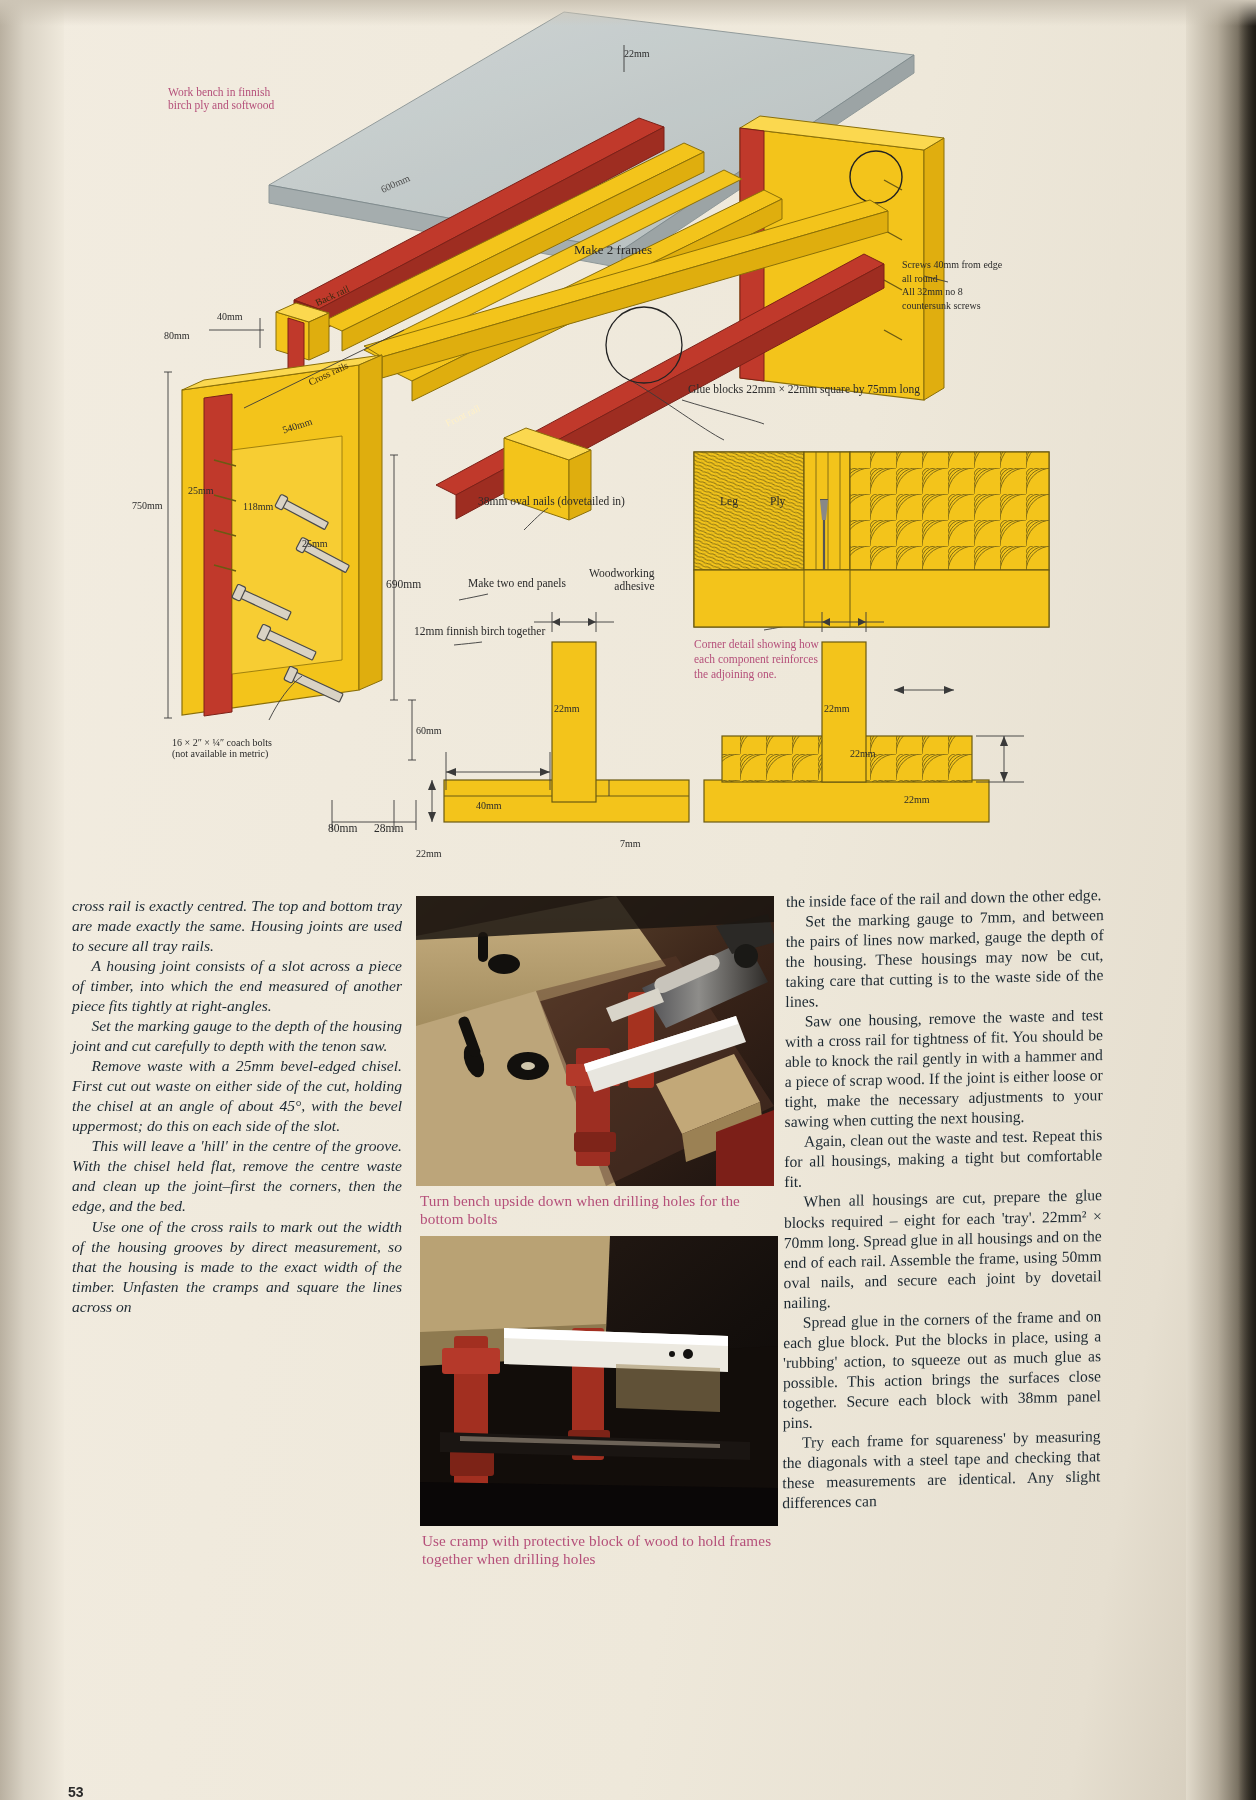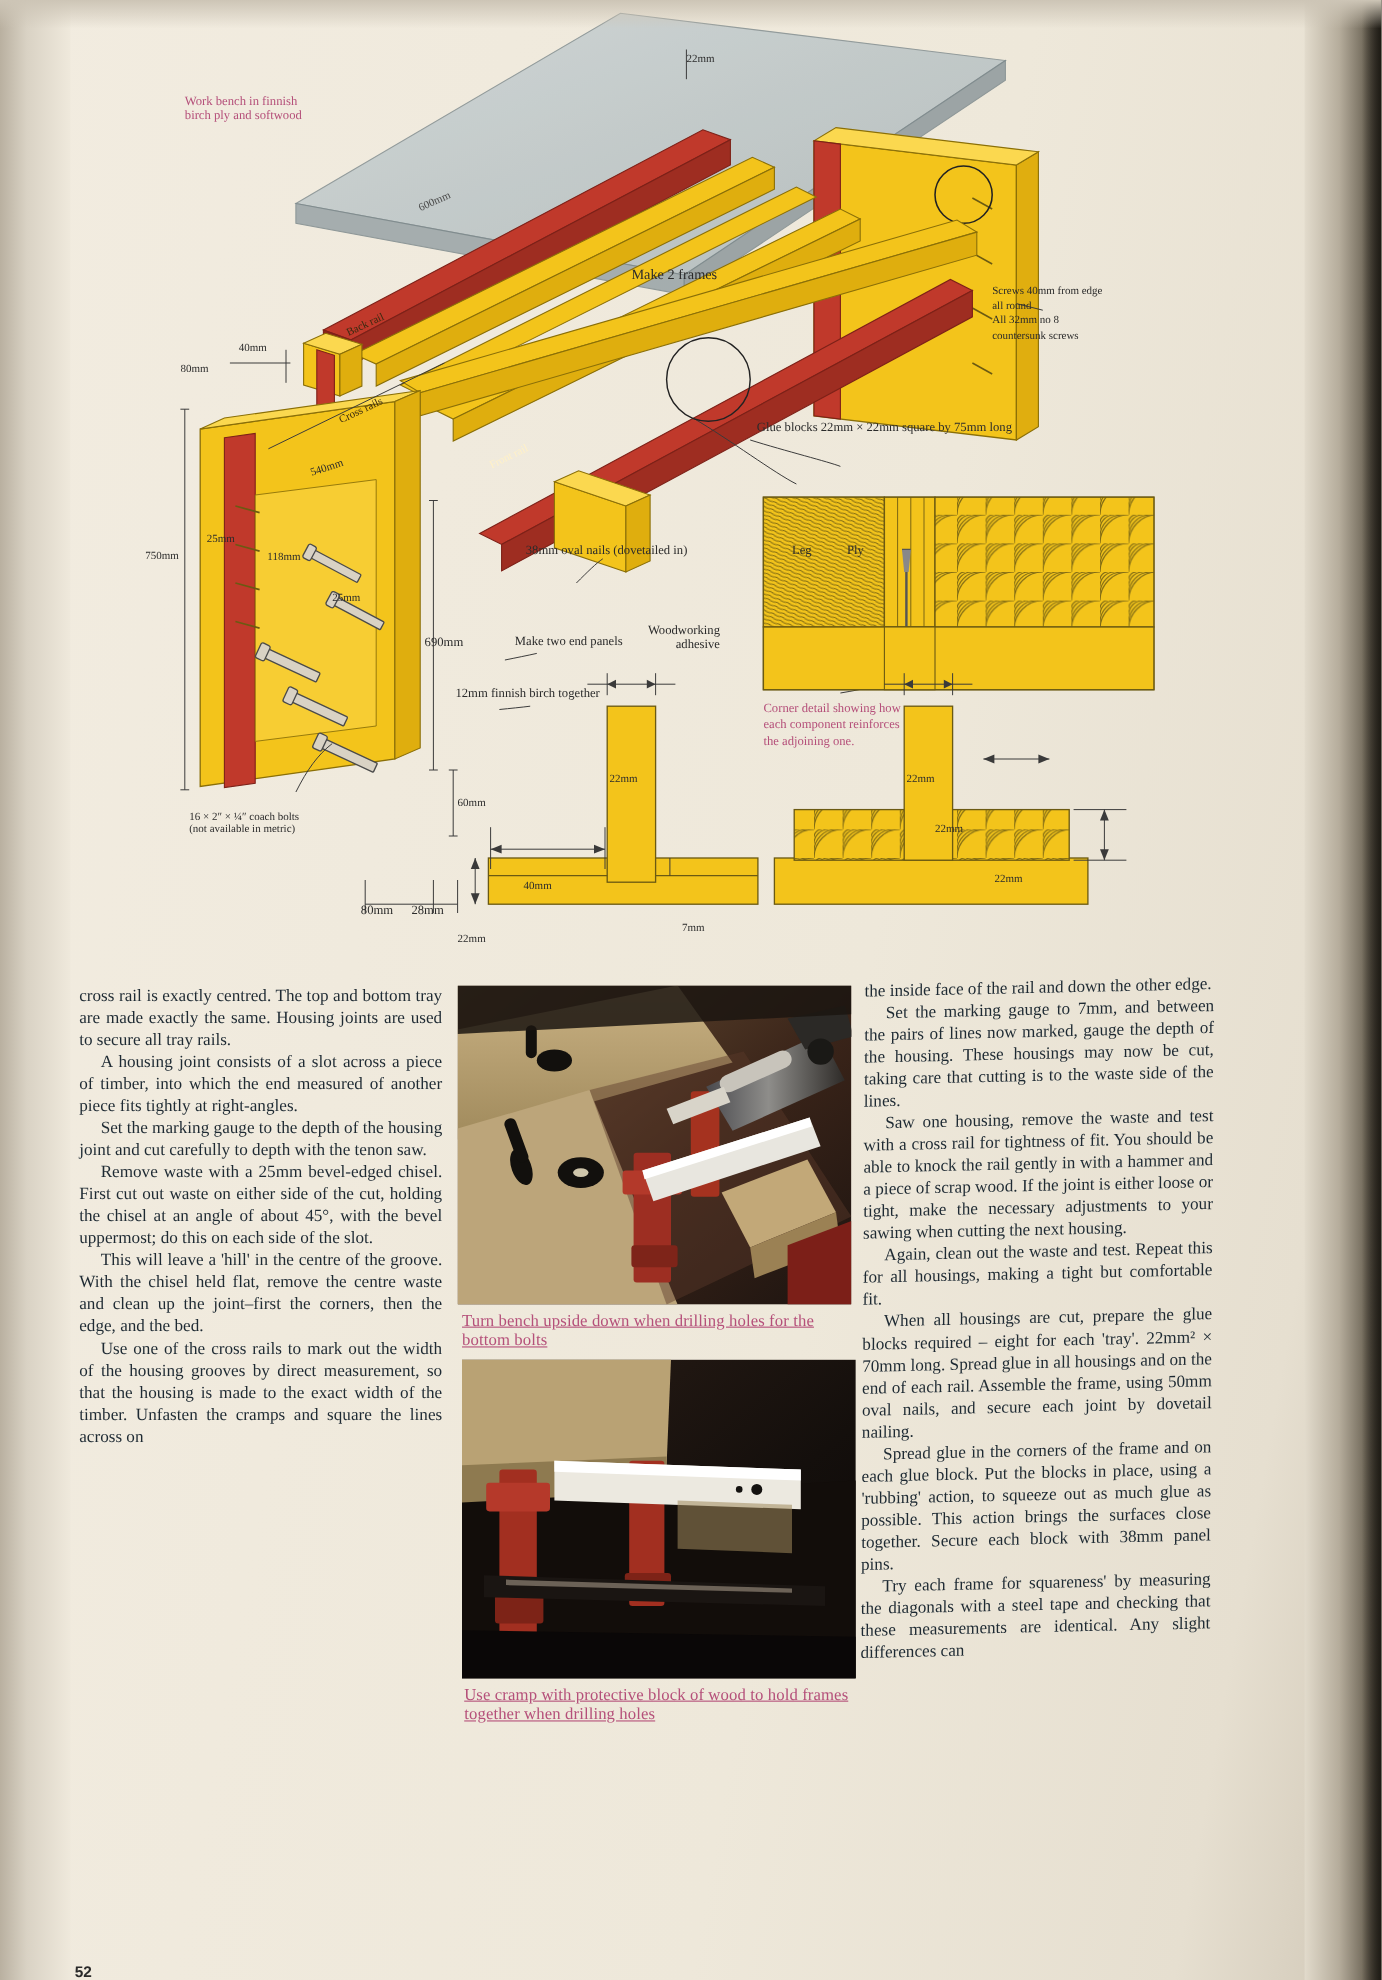--- a/index.html
+++ b/index.html
@@ -56,21 +56,21 @@
   .col{
     position:absolute;
     font-family:"Liberation Serif", serif;
     color:#1e2a33;
     text-align:justify;
     -webkit-hyphens:auto;hyphens:auto;
   }
   .col p{margin:0;text-indent:1.25em;}
   .col p.first{text-indent:0;}
 
-  #colL{left:72px;top:10px;width:330px;font-size:15.6px;line-height:1.285;}
+  #colL{left:72px;top:10px;width:330px;font-size:15.6px;line-height:1.285;font-style:italic;}
   #colR{
     left:786px;top:6px;width:318px;font-size:15.6px;line-height:1.285;
     transform:rotate(-1.25deg) skewX(-1.6deg);
     transform-origin:left top;
   }
   #colR p{ }
 
   
   #colR{
     background:transparent;
@@ -80,21 +80,20 @@
   .photo{position:absolute;border:0;}
   #photo1{left:416px;top:10px;width:358px;height:290px;}
   #photo2{left:420px;top:350px;width:358px;height:290px;}
 
   .cap{
     position:absolute;
     color:#b5507a;
     font-family:"Liberation Serif", serif;
     font-size:15.2px;line-height:1.2;
     letter-spacing:.1px;
-    text-decoration:underline;
   }
   #cap1{left:420px;top:306px;width:366px;}
   #cap2{left:422px;top:646px;width:370px;}
 
   .pgnum{
     position:absolute;left:68px;top:898px;
     font-family:"Liberation Sans", sans-serif;
     font-weight:bold;font-size:14px;color:#2a2a2a;
   }
 </style>
@@ -498,18 +497,18 @@
   <div class="col" id="colR">
     <p class="first">the inside face of the rail and down the other edge.</p>
     <p>Set the marking gauge to 7mm, and between the pairs of lines now marked, gauge the depth of the housing. These housings may now be cut, taking care that cutting is to the waste side of the lines.</p>
     <p>Saw one housing, remove the waste and test with a cross rail for tightness of fit. You should be able to knock the rail gently in with a hammer and a piece of scrap wood. If the joint is either loose or tight, make the necessary adjustments to your sawing when cutting the next housing.</p>
     <p>Again, clean out the waste and test. Repeat this for all housings, making a tight but comfortable fit.</p>
     <p>When all housings are cut, prepare the glue blocks required – eight for each 'tray'. 22mm² × 70mm long. Spread glue in all housings and on the end of each rail. Assemble the frame, using 50mm oval nails, and secure each joint by dovetail nailing.</p>
     <p>Spread glue in the corners of the frame and on each glue block. Put the blocks in place, using a 'rubbing' action, to squeeze out as much glue as possible. This action brings the surfaces close together. Secure each block with 38mm panel pins.</p>
     <p>Try each frame for squareness' by measuring the diagonals with a steel tape and checking that these measurements are identical. Any slight differences can</p>
   </div>
 
-  <div class="pgnum">52</div>
+  <div class="pgnum">53</div>
 </div>
 
 <div class="gutter-right"></div>
 <div class="page-edge-shadow"></div>
 <div class="top-fade"></div>
 
 </body></html>

